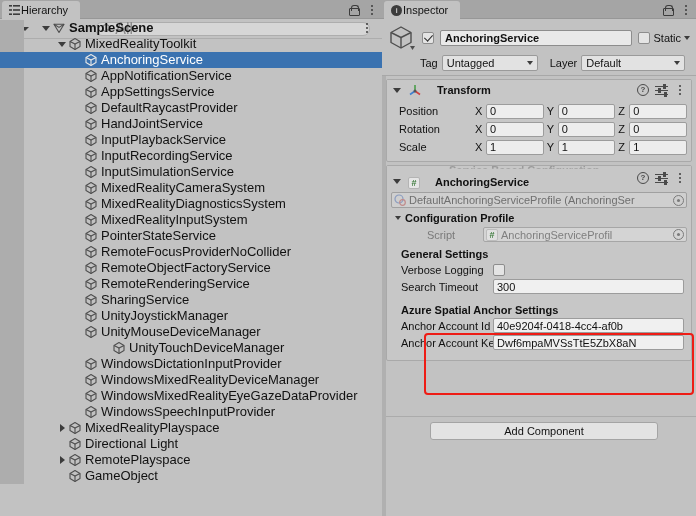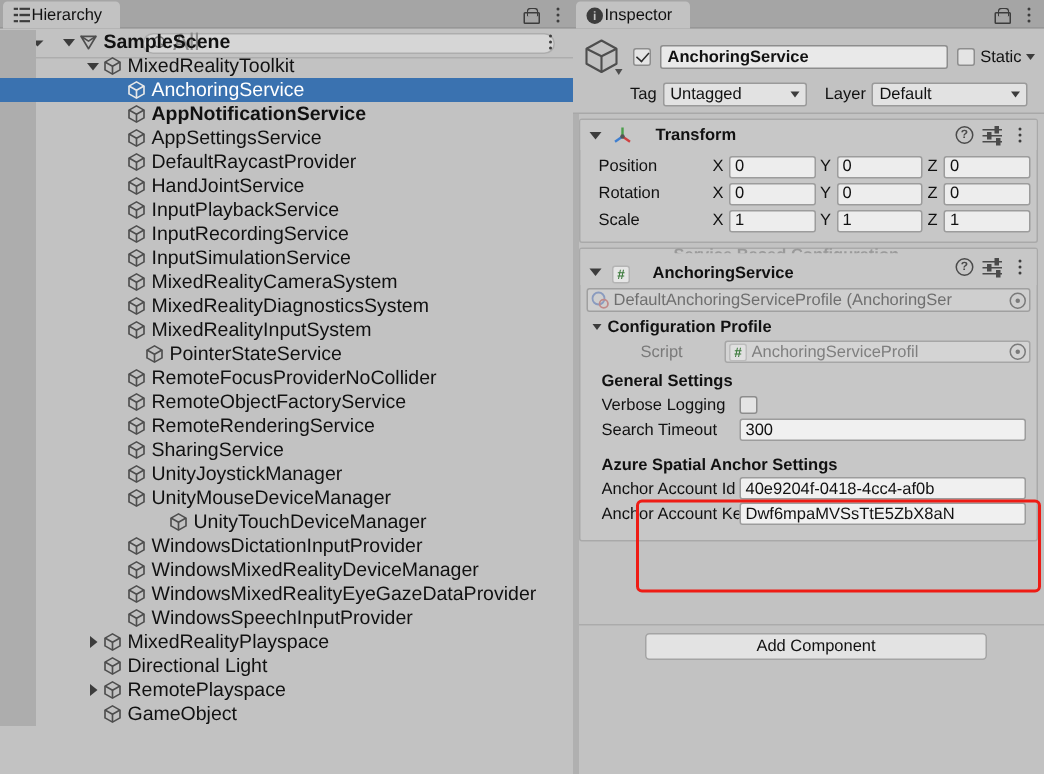--- a/index.html
+++ b/index.html
@@ -247,21 +247,21 @@
                   <path d="M7 1.6 L12 4.4 L12 9.6 L7 12.4 L2 9.6 L2 4.4 Z"></path>
                   <path d="M2 4.4 L7 7.1 L12 4.4"></path>
                   <path d="M7 7.1 L7 12.4"></path>
                 </g>
               </svg></span>
             <span class="hlabel">AnchoringService</span>
           </div>
         </div>
         <div class="hrow">
           <div class="gutter"></div>
-          <div class="body" style="padding-left: 48px; font-weight: bold;">
+          <div class="body" style="padding-left: 48px;">
             <span class="foldout"></span>
             <span class="ico"><svg width="14" height="14" viewBox="0 0 14 14">
                 <g fill="none" stroke="#4e4e4e" stroke-width="1.1" stroke-linejoin="round">
                   <path d="M7 1.6 L12 4.4 L12 9.6 L7 12.4 L2 9.6 L2 4.4 Z"></path>
                   <path d="M2 4.4 L7 7.1 L12 4.4"></path>
                   <path d="M7 7.1 L7 12.4"></path>
                 </g>
               </svg></span>
             <span class="hlabel">AppNotificationService</span>
           </div>
@@ -387,21 +387,21 @@
                   <path d="M7 1.6 L12 4.4 L12 9.6 L7 12.4 L2 9.6 L2 4.4 Z"></path>
                   <path d="M2 4.4 L7 7.1 L12 4.4"></path>
                   <path d="M7 7.1 L7 12.4"></path>
                 </g>
               </svg></span>
             <span class="hlabel">MixedRealityInputSystem</span>
           </div>
         </div>
         <div class="hrow">
           <div class="gutter"></div>
-          <div class="body" style="padding-left: 48px; margin-left: 12px;">
+          <div class="body" style="padding-left: 48px;">
             <span class="foldout"></span>
             <span class="ico"><svg width="14" height="14" viewBox="0 0 14 14">
                 <g fill="none" stroke="#4e4e4e" stroke-width="1.1" stroke-linejoin="round">
                   <path d="M7 1.6 L12 4.4 L12 9.6 L7 12.4 L2 9.6 L2 4.4 Z"></path>
                   <path d="M2 4.4 L7 7.1 L12 4.4"></path>
                   <path d="M7 7.1 L7 12.4"></path>
                 </g>
               </svg></span>
             <span class="hlabel">PointerStateService</span>
           </div>

